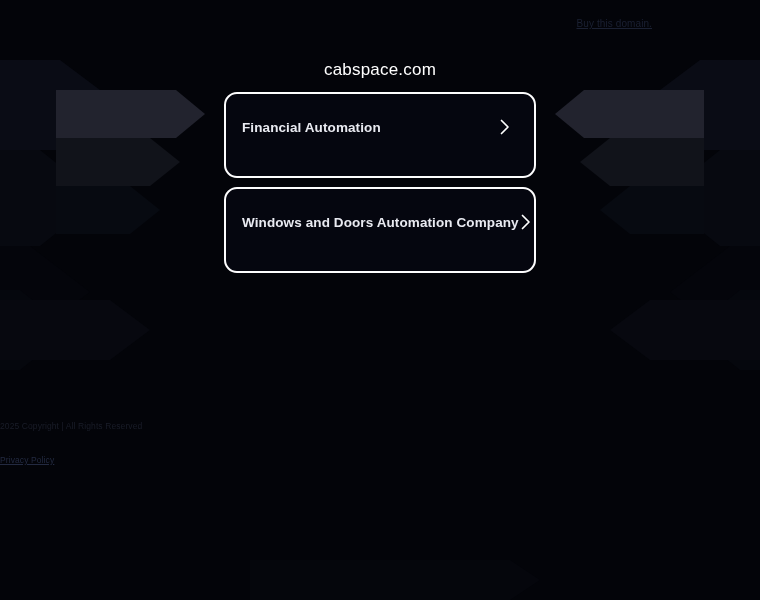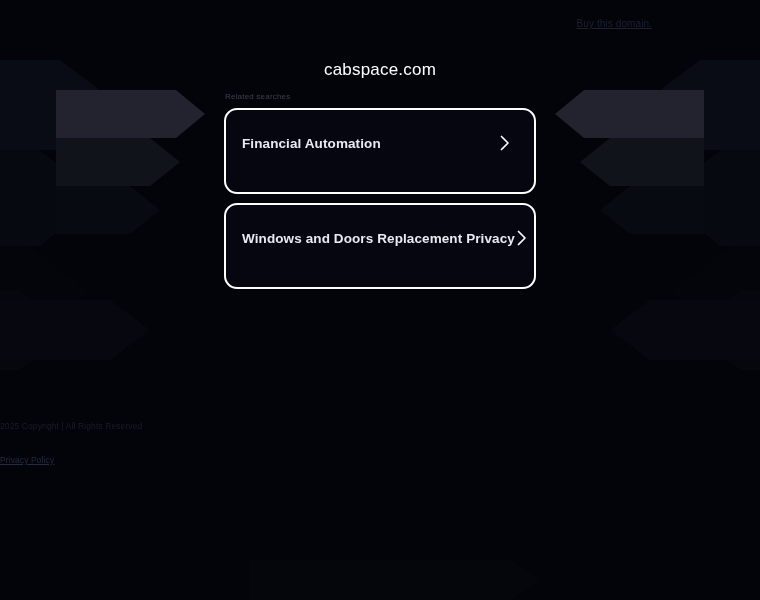--- a/index.html
+++ b/index.html
@@ -176,34 +176,33 @@
 <div id="page">
 
   <div class="topbar">
     <a class="buy-link">Buy this domain.</a>
   </div>
 
   <div class="domain-title">cabspace.com</div>
 
   <div class="content">
 
-    <div class="related-label">Related searches</div>
 
     <div class="card">
       <span class="card-label">Financial Automation</span>
       <span class="chev">
         <svg width="14" height="18" viewBox="0 0 14 18" xmlns="http://www.w3.org/2000/svg">
           <path d="M3.5 2.5 L10 9 L3.5 15.5" fill="none" stroke="#ffffff" stroke-width="1.7" stroke-linecap="round" stroke-linejoin="round"></path>
         </svg>
       </span>
     </div>
 
 
     <div class="card">
-      <span class="card-label">Windows and Doors Replacement Privacy</span>
+      <span class="card-label">Windows and Doors Automation Company</span>
       <span class="chev">
         <svg width="14" height="18" viewBox="0 0 14 18" xmlns="http://www.w3.org/2000/svg">
           <path d="M3.5 2.5 L10 9 L3.5 15.5" fill="none" stroke="#ffffff" stroke-width="1.7" stroke-linecap="round" stroke-linejoin="round"></path>
         </svg>
       </span>
     </div>
 
   </div>
 
   <div class="footer">

